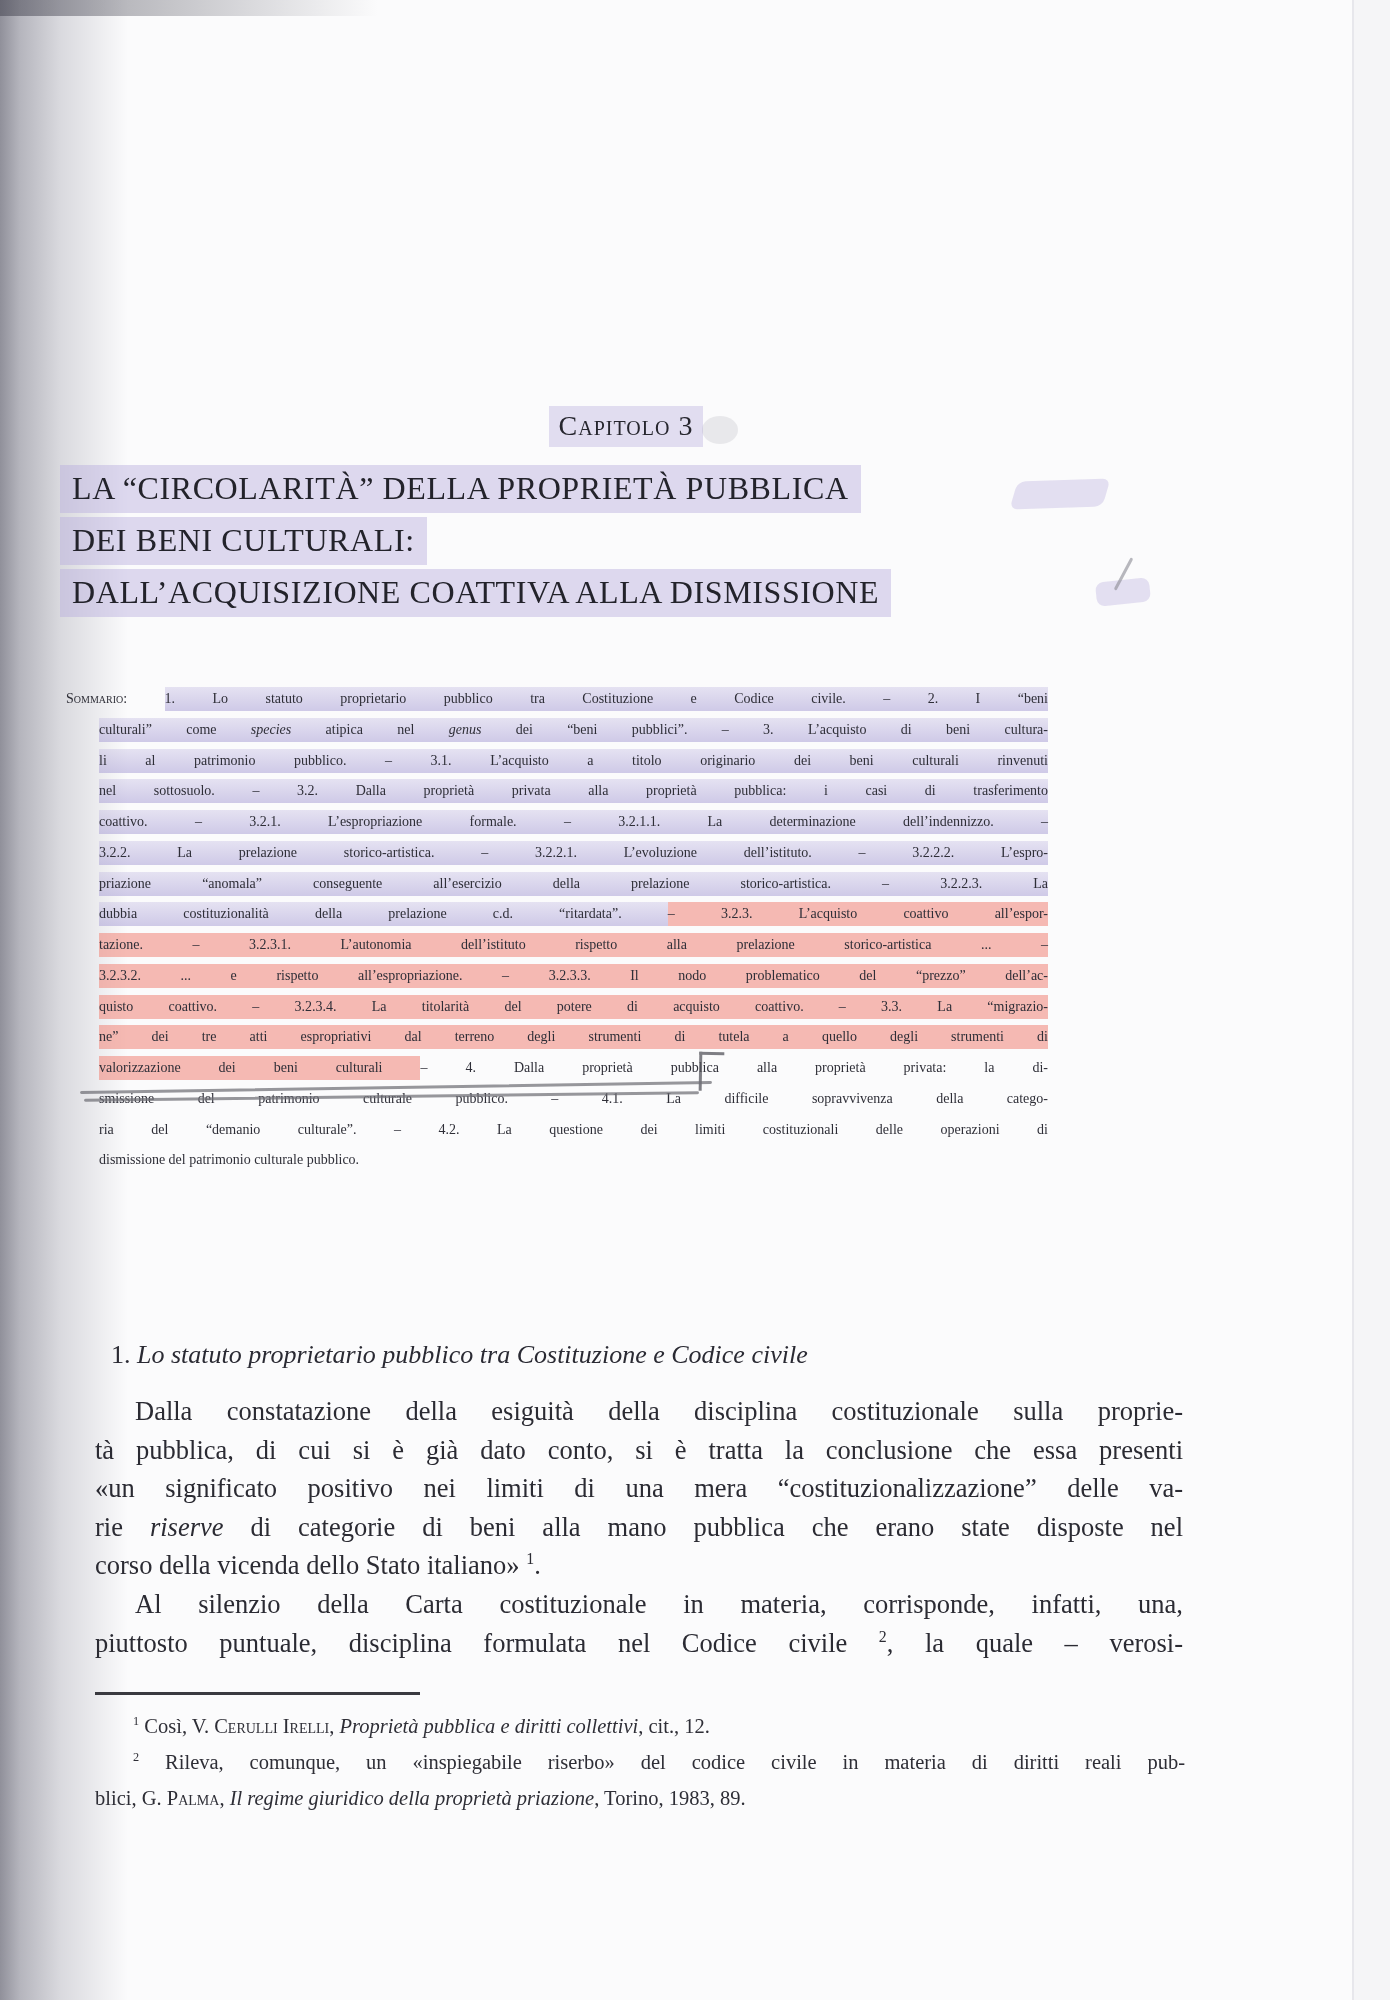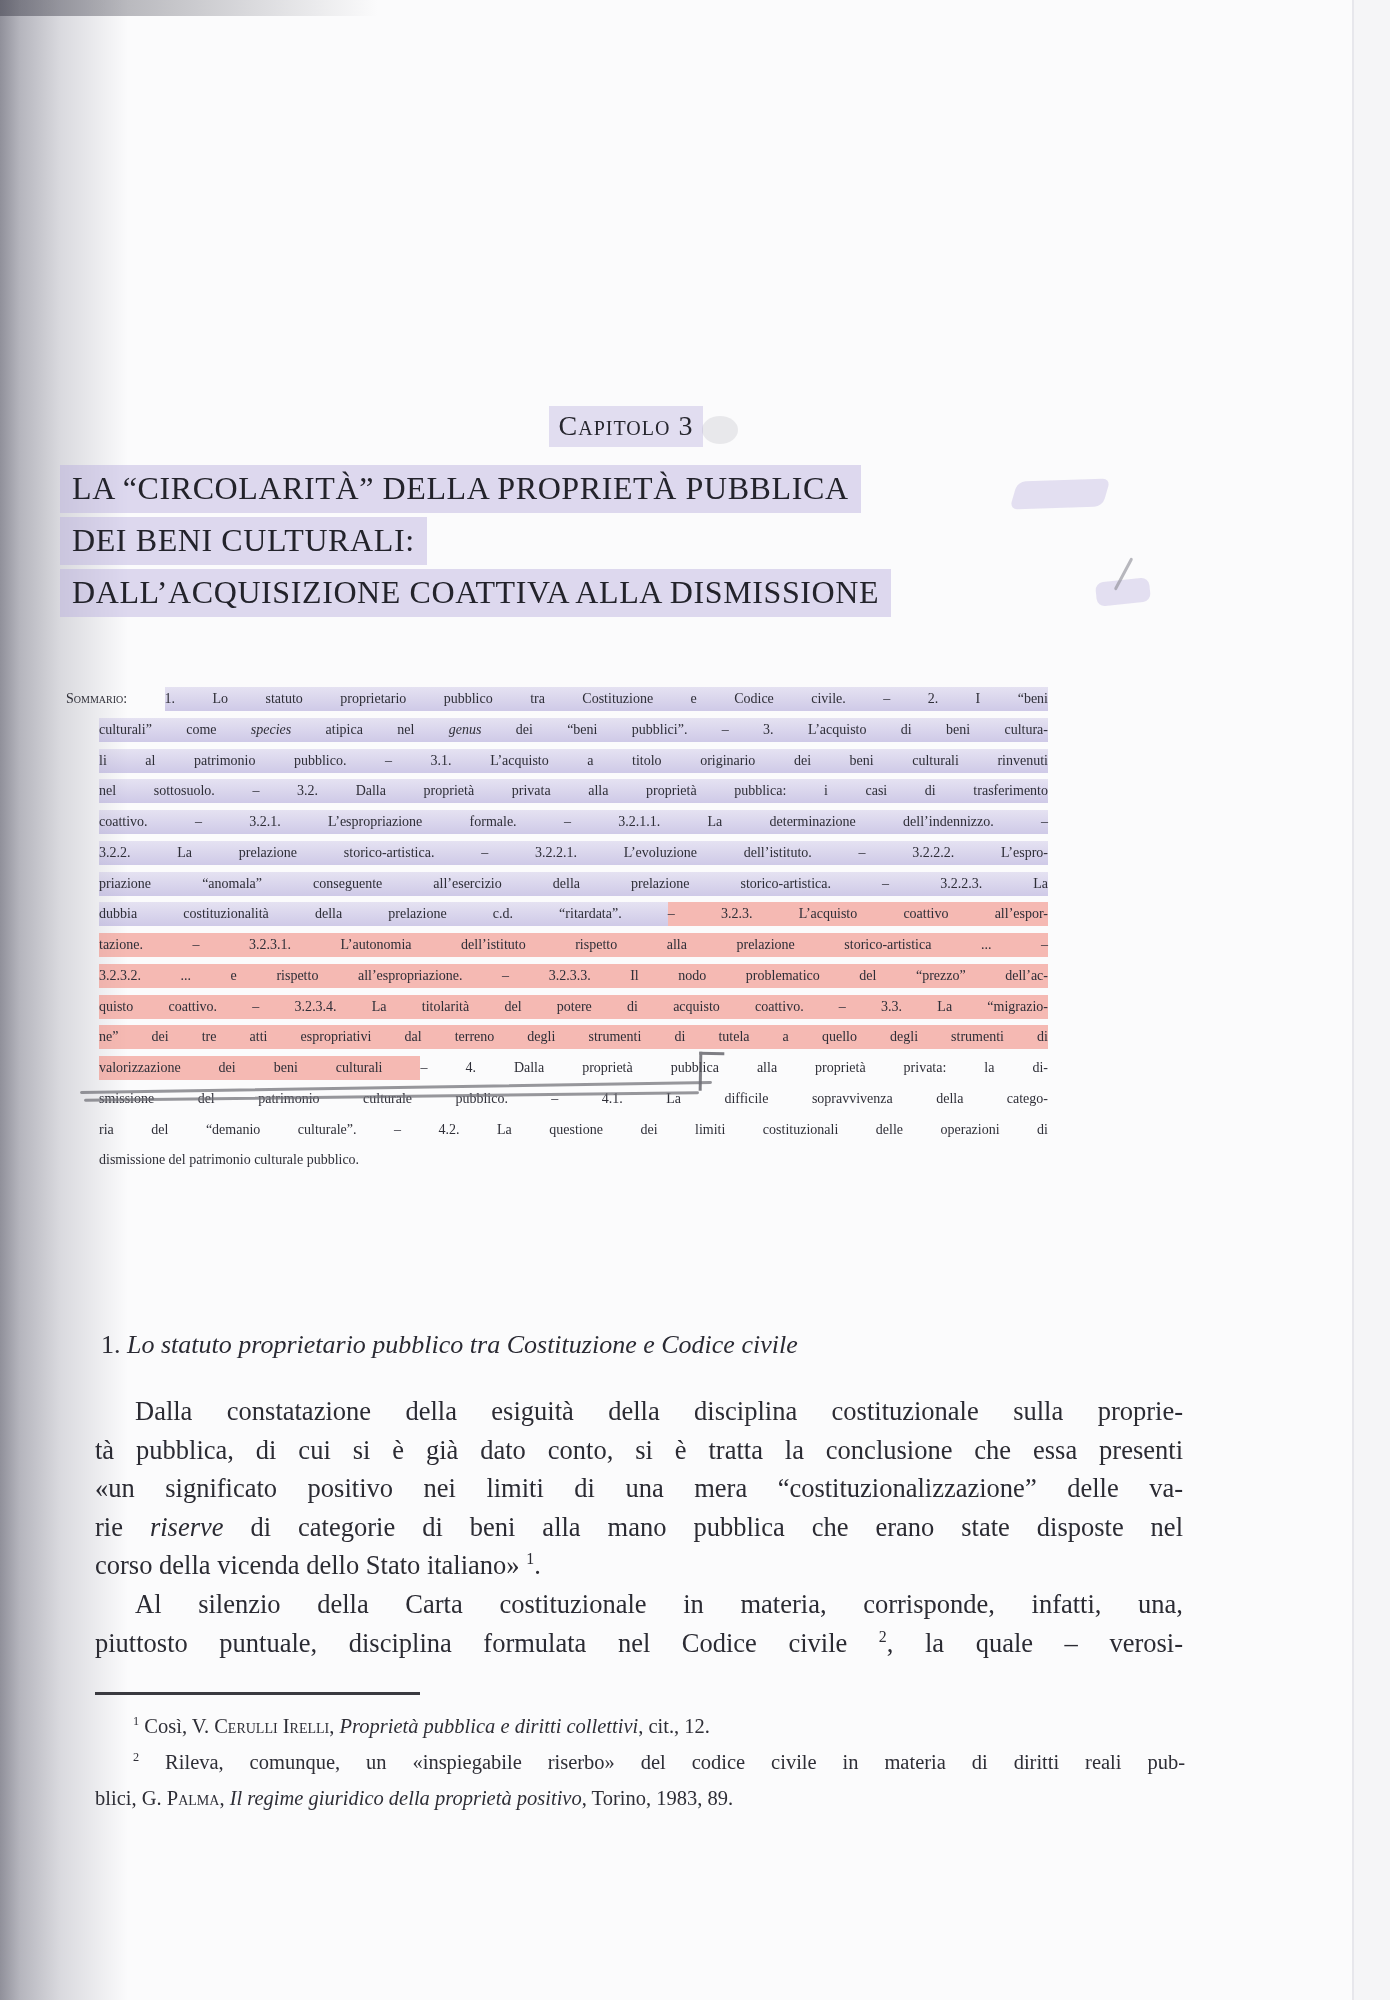--- a/index.html
+++ b/index.html
@@ -26,21 +26,21 @@
   .mark-lav-soft{background:rgba(183,173,222,.38);padding:4px 10px 6px;margin-left:12px;}
 
   
   .textline{text-align:justify;white-space:normal;}
   .textline.just{text-align-last:justify;}
 
   .sommario{position:absolute;left:66px;top:684px;width:982px;
     font-size:14px;line-height:30.75px;color:#2e2e37;}
   .sommario .textline.hang{padding-left:33px;}
 
-  .sec{position:absolute;left:95px;top:1324px;width:1090px;margin:6px;
+  .sec{position:absolute;left:95px;top:1324px;width:1090px;margin:16px;
     font-size:26px;font-weight:normal;color:#2a2a33;}
   .sec em{font-style:italic;}
 
   .bodytext{position:absolute;left:95px;width:1088px;
     font-size:26.5px;line-height:38.5px;color:#2b2b33;}
   .bodytext.p1{top:1392px;}
   .bodytext.p2{top:1585px;}
   .bodytext .textline.first{padding-left:40px;}
 
   .footrule{position:absolute;left:95px;top:1692px;width:325px;height:3px;background:#3a3a40;}
@@ -127,15 +127,15 @@
     </div>
   <div class="bodytext p2">
       <div class="textline first just"><span>Al silenzio della Carta costituzionale in materia, corrisponde, infatti, una,</span></div>
       <div class="textline just"><span>piuttosto puntuale, disciplina formulata nel Codice civile </span><span class="sup">2</span><span>, la quale – verosi-</span></div>
     </div>
 
   <div class="footrule"></div>
   <div class="footnotes">
       <div class="textline first"><span class="sup">1</span><span> Così, V. </span><span class="sc">Cerulli Irelli</span><span>, </span><span class="it">Proprietà pubblica e diritti collettivi</span><span>, cit., 12.</span></div>
       <div class="textline first just"><span class="sup">2</span><span> Rileva, comunque, un «inspiegabile riserbo» del codice civile in materia di diritti reali pub-</span></div>
-      <div class="textline"><span>blici, G. </span><span class="sc">Palma</span><span>, </span><span class="it">Il regime giuridico della proprietà positivo</span><span>, Torino, 1983, 89.</span></div>
+      <div class="textline"><span>blici, G. </span><span class="sc">Palma</span><span>, </span><span class="it">Il regime giuridico della proprietà priazione</span><span>, Torino, 1983, 89.</span></div>
     </div>
 </div>
 
 </body></html>

